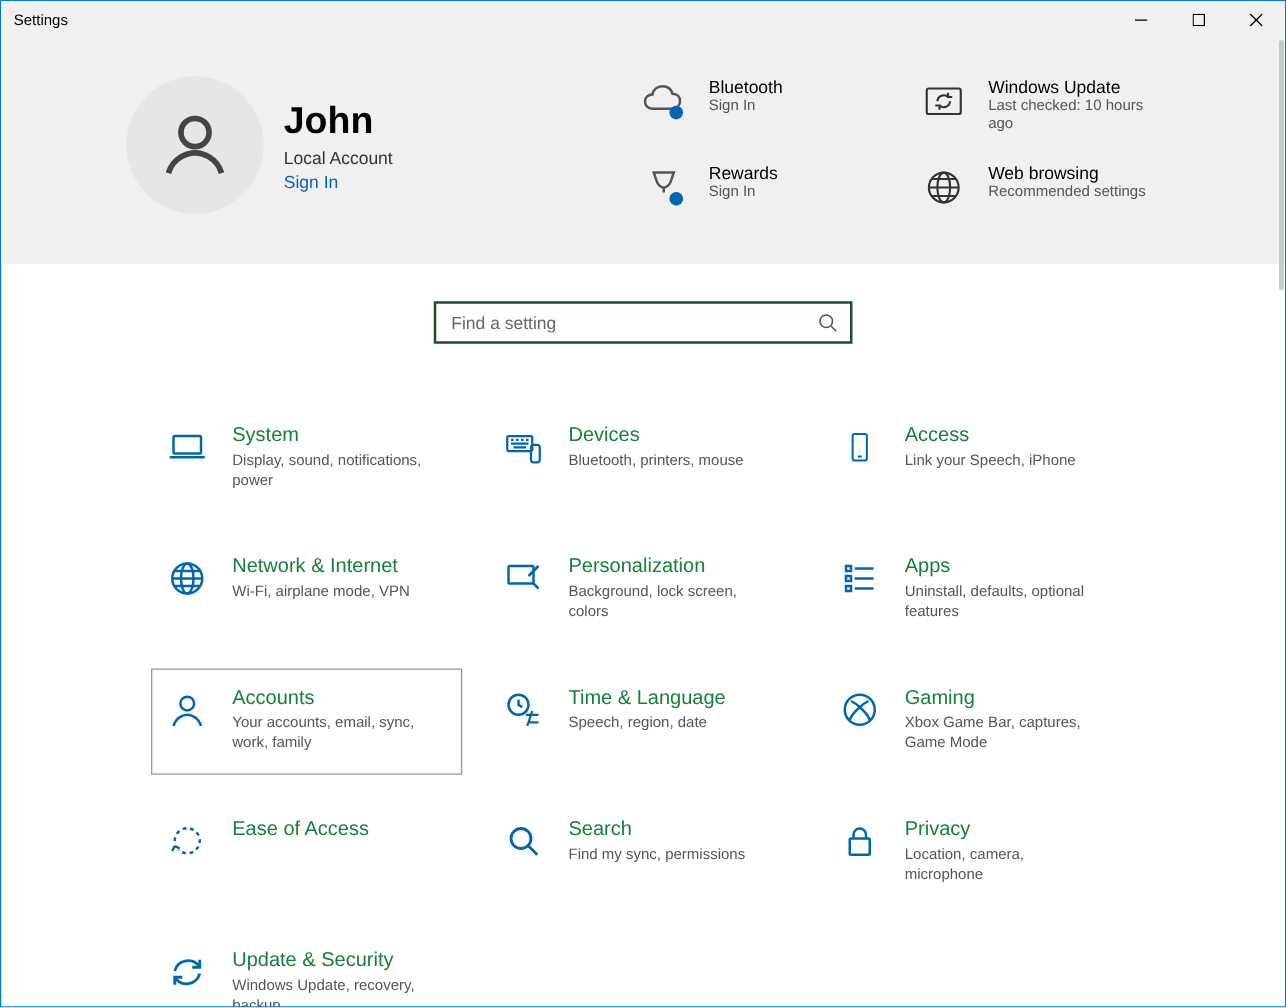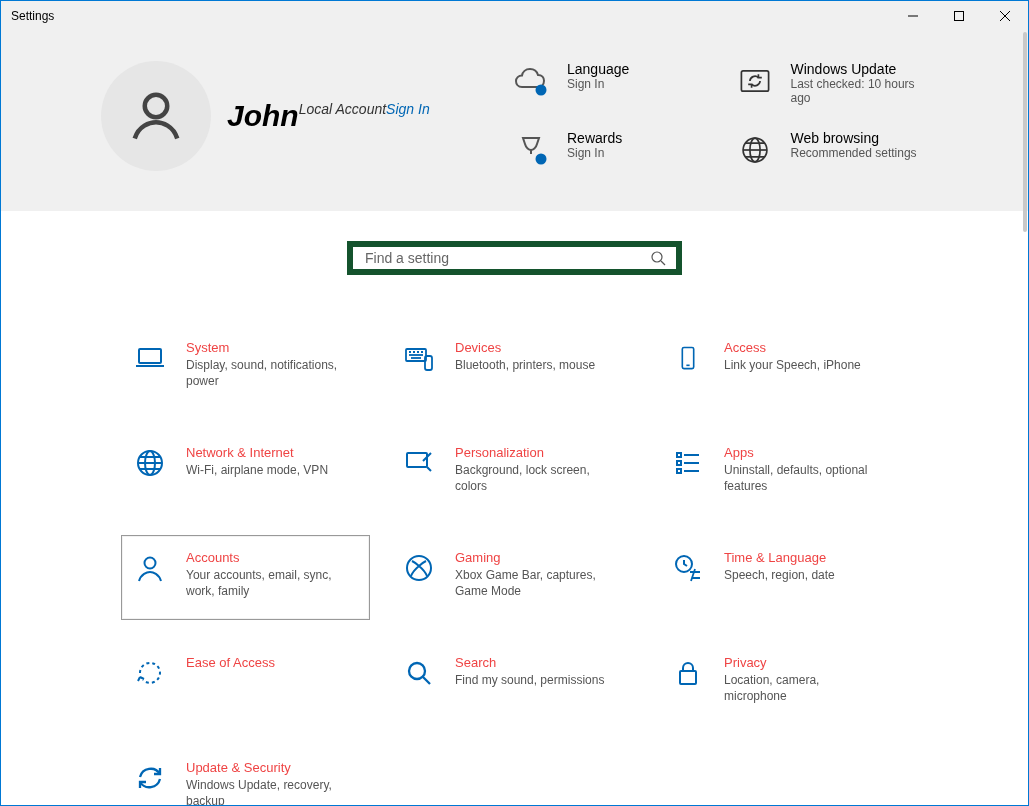--- a/index.html
+++ b/index.html
@@ -35,21 +35,21 @@
     gap: 30px;
     flex-shrink: 0;
   }
   .user-block { display: flex; align-items: center; gap: 16px; flex: 0 0 auto; width: 380px;}
   .avatar {
     width: 110px; height: 110px; border-radius: 50%;
     background: #e6e6e6;
     display: flex; align-items: center; justify-content: center;
   }
   .avatar svg { width: 60px; height: 60px; }
-  .user-info { display: flex; flex-direction: row; font-style: italic; }
+  .user-info { display: flex; flex-direction: column; }
   .user-name { font-size: 30px; font-weight: 600; line-height: 1.2; }
   .user-sub { font-size: 14px; color: #333; margin-top: 3px; }
   .user-link { font-size: 14px; color: #0066b4; margin-top: 3px; cursor: pointer; }
 
   .status-grid {
     display: grid;
     grid-template-columns: 1fr 1fr;
     column-gap: 30px; row-gap: 24px;
     flex: 1;
   }
@@ -59,21 +59,21 @@
   .status-sub { font-size: 12px; color: #555; }
 
   
   .search-wrap {
     display: flex; justify-content: center;
     padding: 30px 0 10px 0;
     flex-shrink: 0;
   }
   .search-box {
     width: 335px; height: 34px;
-    border: 6px solid #14532d;
+    border: 2px solid #14532d;
     display: flex; align-items: center;
     padding: 0 10px;
     background: #fff;
   }
   .search-input {
     flex: 1; border: none; outline: none;
     font-size: 14px; font-family: inherit;
     background: transparent;
   }
   .search-input::placeholder { color: #666; }
@@ -99,21 +99,21 @@
     align-items: flex-start;
   }
   .cat.selected { border-color: #999; box-shadow: 0 0 0 1px rgba(0,0,0,0.05) inset; }
   .cat-icon {
     width: 36px; height: 36px;
     display: flex; align-items: center; justify-content: center;
     flex-shrink: 0;
     color: #0066b4;
   }
   .cat-text { display: flex; flex-direction: column; padding-right: 6px; }
-  .cat-title { font-size: 13px; font-weight: 400; color: #ef4444; }
+  .cat-title { font-size: 16px; font-weight: 400; color: #15803d; }
   .cat-sub { font-size: 12px; color: #555; line-height: 1.35; margin-top: 2px; max-width: 160px; }
 
   
   .scroll-track { position: absolute; right: 1px; top: 31px; bottom: 1px; width: 4px; background: transparent; }
   .scroll-thumb { position: absolute; right: 0; top: 0; width: 4px; height: 200px; background: #c9c9c9; border-radius: 2px; }
 </style>
 </head>
 <body>
 
 <div class="window">
@@ -157,21 +157,21 @@
 
     <div class="status-grid">
       <div class="status-item">
         <div class="status-icon">
           <svg viewBox="0 0 40 40" width="40" height="40">
             <path d="M11 26c-4 0-6-3-6-6 0-3 2.5-5.5 6-5.5.5-3.5 3.5-6.5 8-6.5 4 0 7 2.5 8 6 4 0 6 2.8 6 5.8 0 3.5-2.5 6.2-6 6.2H11z" fill="none" stroke="#555" stroke-width="2"></path>
             <circle cx="30" cy="29" r="5.5" fill="#0066b4"></circle>
           </svg>
         </div>
         <div>
-          <div class="status-title">Language</div>
+          <div class="status-title">Bluetooth</div>
           <div class="status-sub">Sign In</div>
         </div>
       </div>
 
       <div class="status-item">
         <div class="status-icon">
           <svg viewBox="0 0 40 40" width="34" height="34">
             <rect x="4" y="8" width="32" height="24" rx="2" fill="none" stroke="#333" stroke-width="2"></rect>
             <path d="M14 20a6 6 0 0 1 10-4M26 20a6 6 0 0 1-10 4" fill="none" stroke="#333" stroke-width="2"></path>
             <path d="M24 12v4h4M16 28v-4h-4" fill="none" stroke="#333" stroke-width="2"></path>
@@ -327,66 +327,66 @@
       </div>
       <div class="cat-text">
         <div class="cat-title">Accounts</div>
         <div class="cat-sub">Your accounts, email, sync, work, family</div>
       </div>
     </div>
 
     <div class="cat">
       <div class="cat-icon">
         <svg viewBox="0 0 32 32" width="32" height="32" fill="none" stroke="#0066b4" stroke-width="2">
-            <circle cx="16" cy="16" r="12"></circle>
-            <path d="M9 9c4 2 7 5 7 5s3-3 7-5M8 24c2-5 8-10 8-10s6 5 8 10"></path>
-          </svg>
-      </div>
-      <div class="cat-text">
-        <div class="cat-title">Gaming</div>
-        <div class="cat-sub">Xbox Game Bar, captures, Game Mode</div>
-      </div>
-    </div>
-
-    <div class="cat">
-      <div class="cat-icon">
-        <svg viewBox="0 0 32 32" width="32" height="32" fill="none" stroke="#0066b4" stroke-width="2">
             <circle cx="12" cy="12" r="8"></circle>
             <path d="M12 8v4l3 2"></path>
             <path d="M18 20h10M23 17l-4 12M20 26h8" stroke-width="1.8"></path>
           </svg>
       </div>
       <div class="cat-text">
         <div class="cat-title">Time &amp; Language</div>
         <div class="cat-sub">Speech, region, date</div>
       </div>
     </div>
 
     <div class="cat">
       <div class="cat-icon">
         <svg viewBox="0 0 32 32" width="32" height="32" fill="none" stroke="#0066b4" stroke-width="2">
+            <circle cx="16" cy="16" r="12"></circle>
+            <path d="M9 9c4 2 7 5 7 5s3-3 7-5M8 24c2-5 8-10 8-10s6 5 8 10"></path>
+          </svg>
+      </div>
+      <div class="cat-text">
+        <div class="cat-title">Gaming</div>
+        <div class="cat-sub">Xbox Game Bar, captures, Game Mode</div>
+      </div>
+    </div>
+
+    <div class="cat">
+      <div class="cat-icon">
+        <svg viewBox="0 0 32 32" width="32" height="32" fill="none" stroke="#0066b4" stroke-width="2">
           <path d="M6 16a10 10 0 1 1 3 7" stroke-dasharray="3 3"></path>
           <path d="M6 20l-2 4M6 20l4 2"></path>
         </svg>
       </div>
       <div class="cat-text">
         <div class="cat-title">Ease of Access</div>
       </div>
     </div>
 
     <div class="cat">
       <div class="cat-icon">
         <svg viewBox="0 0 32 32" width="32" height="32" fill="none" stroke="#0066b4" stroke-width="2.3">
             <circle cx="14" cy="14" r="8"></circle>
             <line x1="20" y1="20" x2="27" y2="27"></line>
           </svg>
       </div>
       <div class="cat-text">
         <div class="cat-title">Search</div>
-        <div class="cat-sub">Find my sound, permissions</div>
+        <div class="cat-sub">Find my sync, permissions</div>
       </div>
     </div>
 
     <div class="cat">
       <div class="cat-icon">
         <svg viewBox="0 0 32 32" width="32" height="32" fill="none" stroke="#0066b4" stroke-width="2">
             <rect x="8" y="14" width="16" height="13" rx="1"></rect>
             <path d="M11 14v-3a5 5 0 0 1 10 0v3"></path>
           </svg>
       </div>

